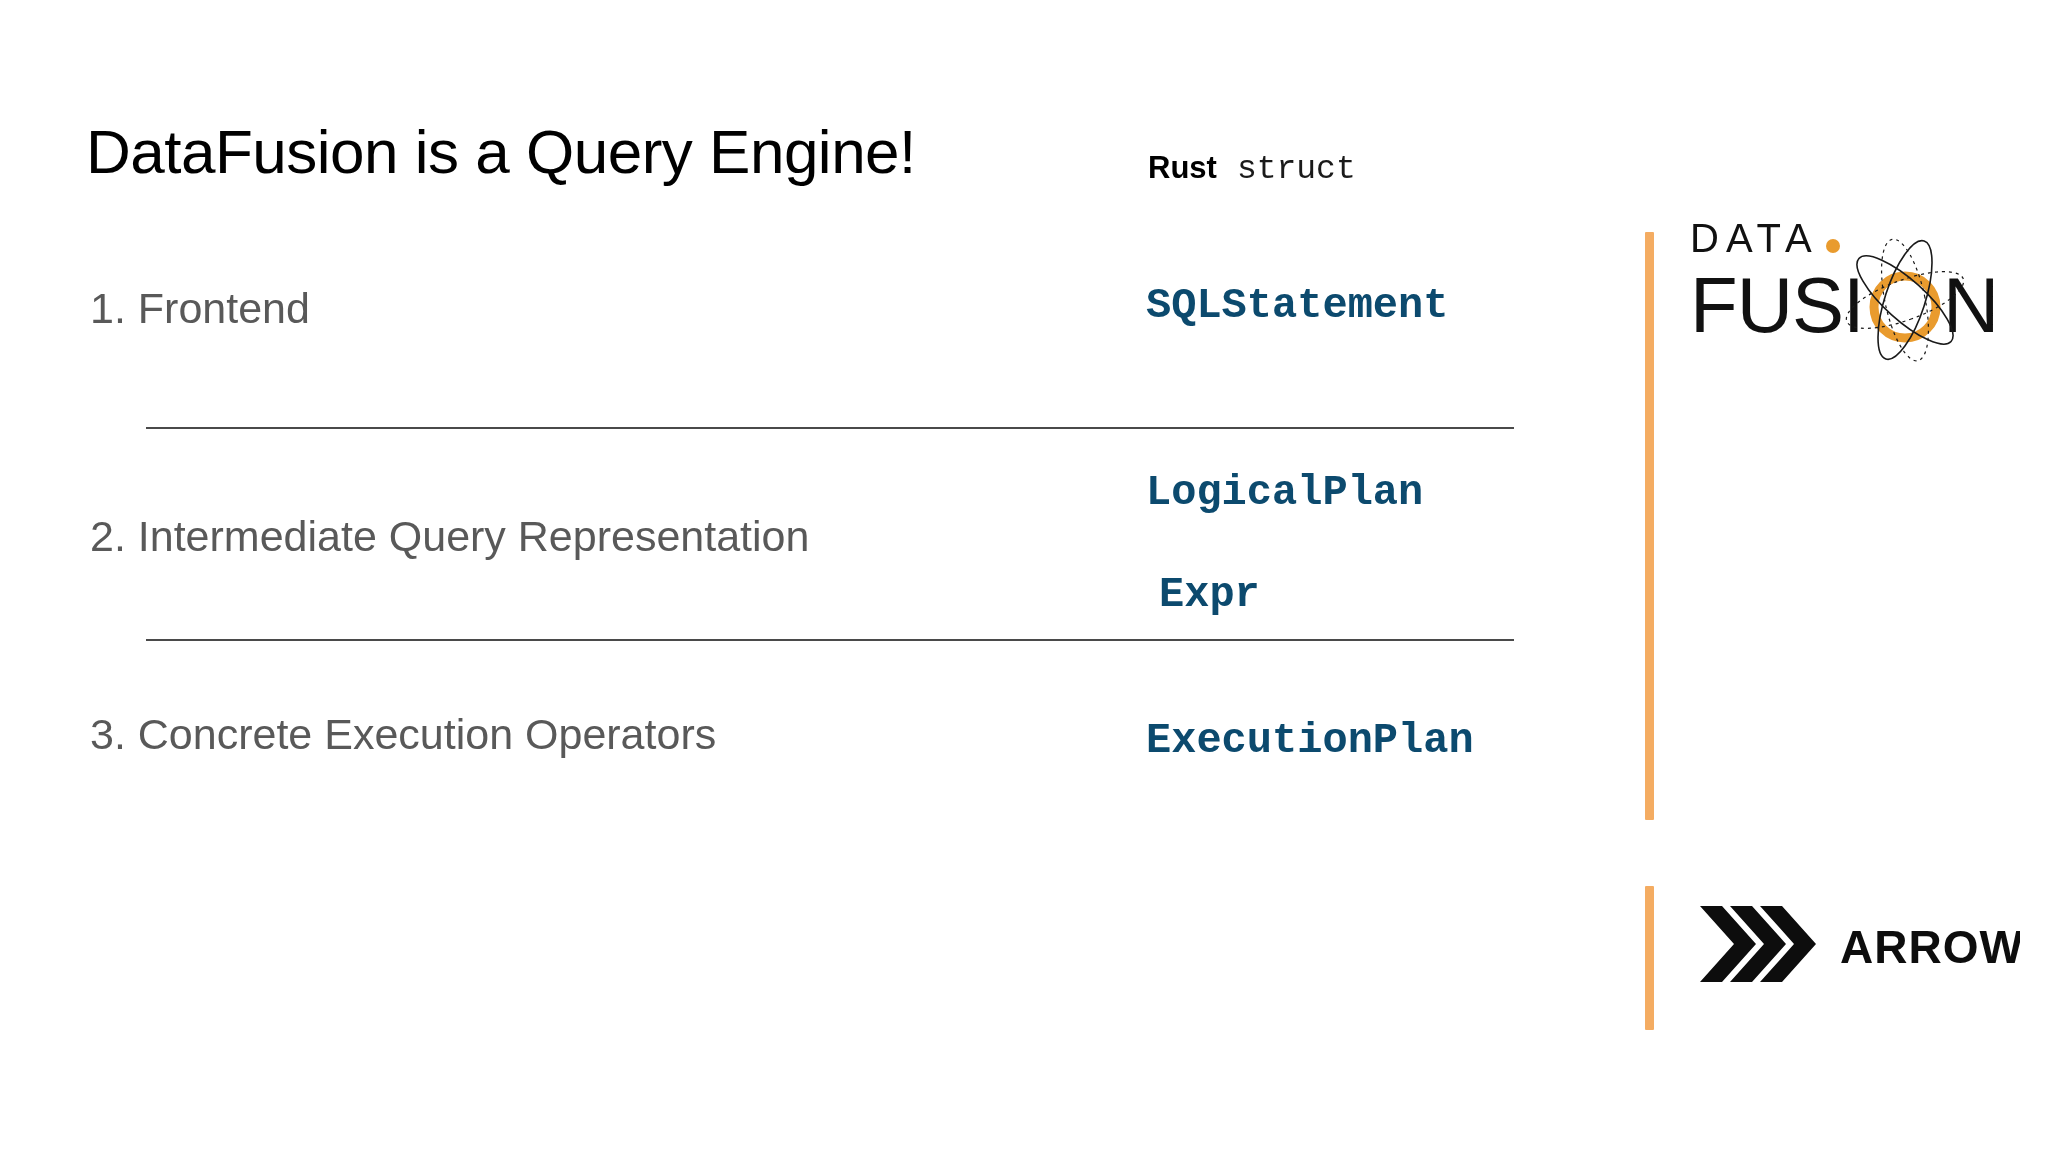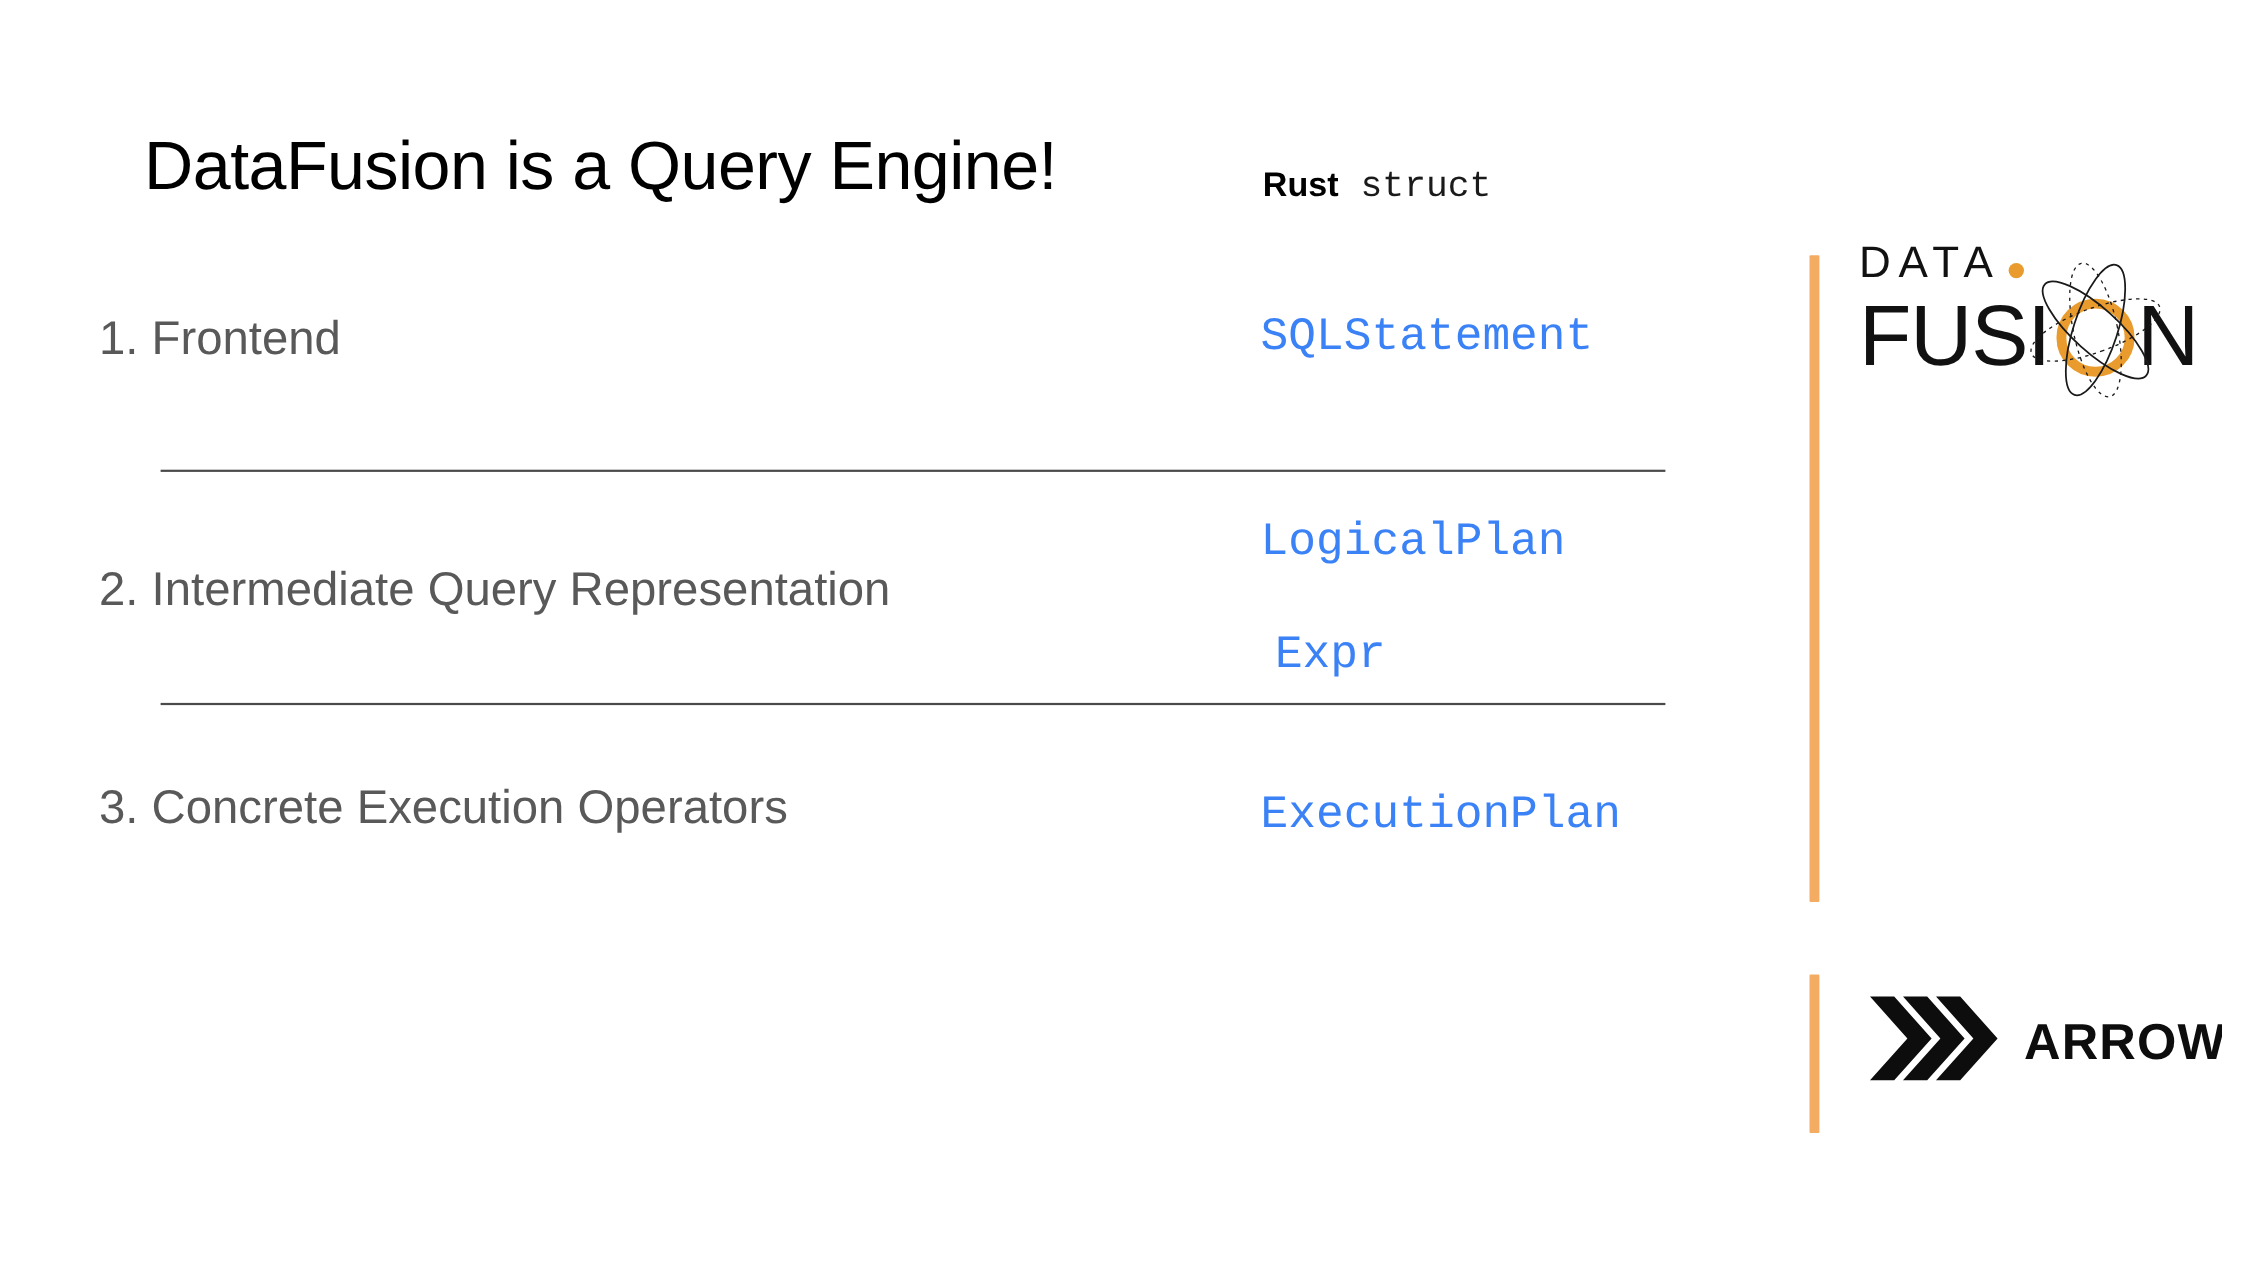--- a/index.html
+++ b/index.html
@@ -28,21 +28,20 @@
     position: absolute;
     left: 86px;
     top: 118px;
     font-family: "Liberation Sans", sans-serif;
     font-size: 62px;
     font-weight: 400;
     color: #000000;
     letter-spacing: -0.5px;
     white-space: nowrap;
     line-height: 1.1;
-    margin-left: 45px;
   }
 
   
   .rust-header {
     position: absolute;
     left: 1148px;
     top: 152px;
     white-space: nowrap;
     line-height: 1;
   }
@@ -87,22 +86,22 @@
   }
   .divider-1 { top: 427px; }
   .divider-2 { top: 639px; }
 
   
   .code-item {
     position: absolute;
     left: 1146px;
     font-family: "Liberation Mono", "DejaVu Sans Mono", monospace;
     font-size: 42px;
-    font-weight: 400;
-    color: #3b82f6;
+    font-weight: 700;
+    color: #0c4a6e;
     white-space: nowrap;
     letter-spacing: 0px;
     line-height: 1.1;
   }
   .code-1 { top: 283px; }
   .code-2 { top: 470px; }
   .code-3 { top: 572px; margin-left: 13px; }
   .code-4 { top: 718px; }
   .code-5 { top: 921px; }
 

